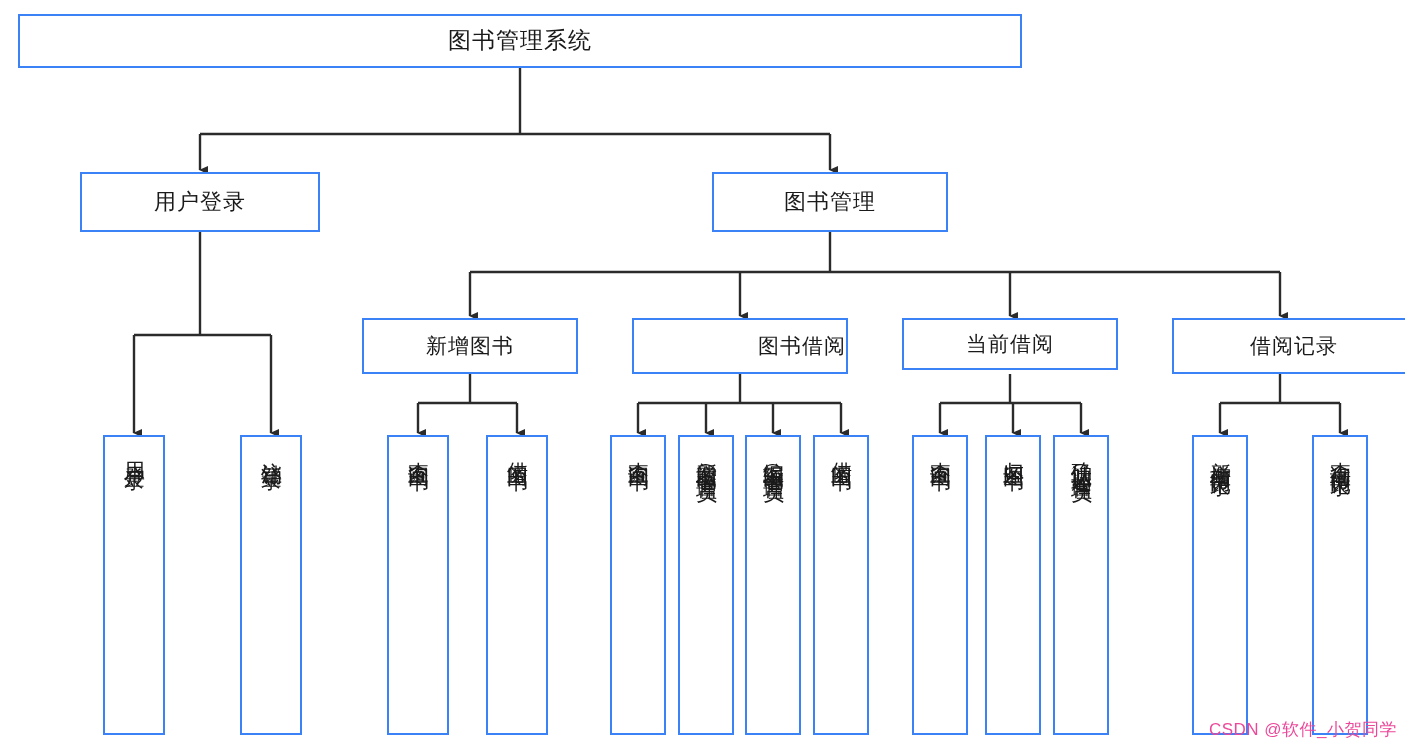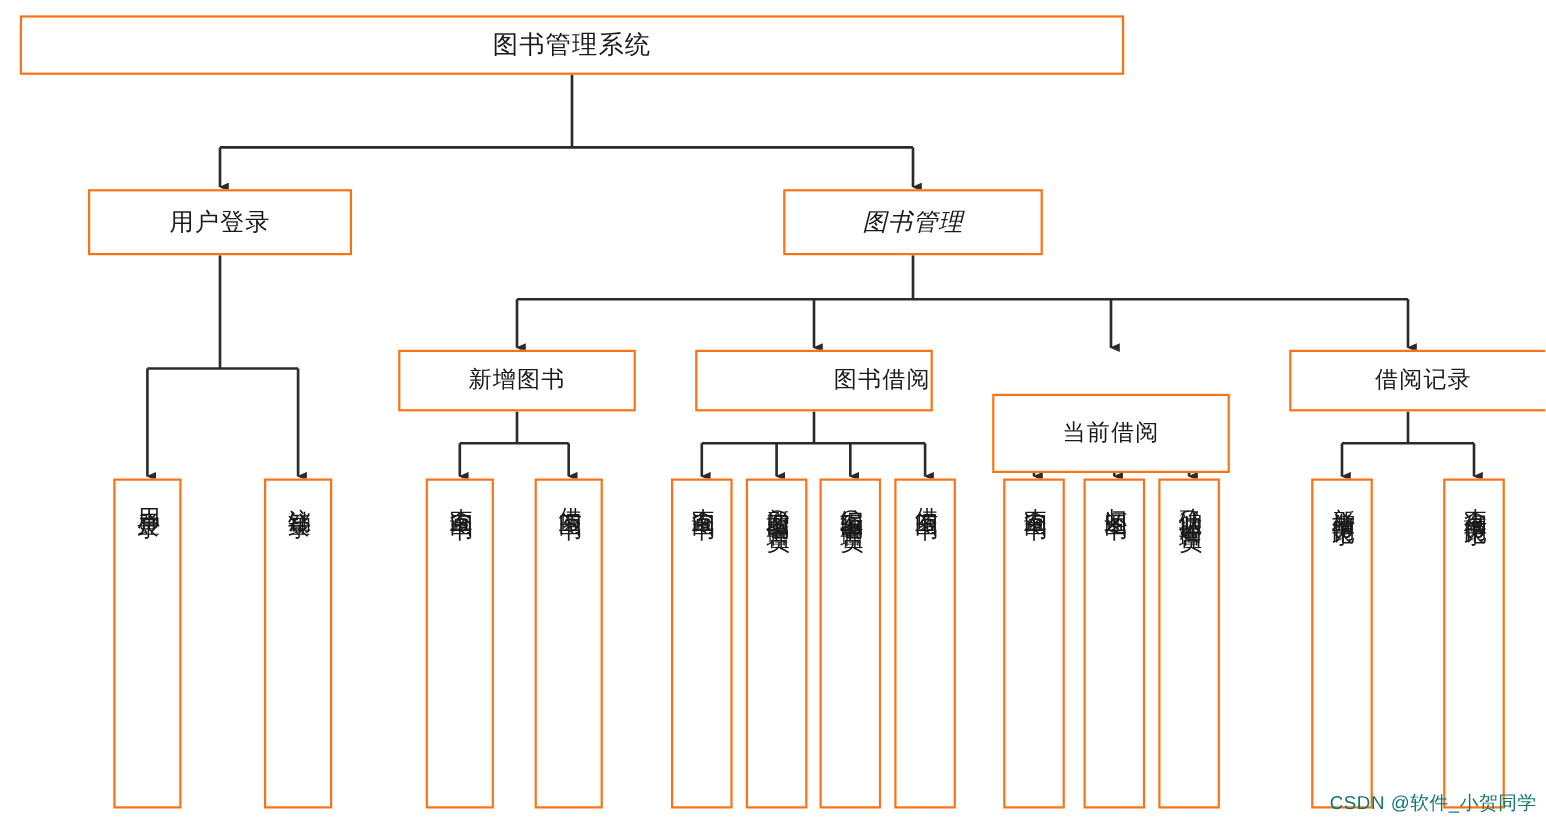--- a/index.html
+++ b/index.html
@@ -24,21 +24,21 @@
     left: 0;
     top: 0;
     width: 1405px;
     height: 747px;
     pointer-events: none;
   }
   .node {
     position: absolute;
     box-sizing: border-box;
     background: #ffffff;
-    border: 2px solid #f97316;
+    border: 2px solid #3b82f6;
     display: flex;
     align-items: center;
     justify-content: center;
     z-index: 2;
   }
   .node .label {
     font-size: 22px;
     line-height: 1.12;
     letter-spacing: 1px;
     color: #1a1a1a;
@@ -61,21 +61,21 @@
   }
   .node.root .label { font-size: 23px; }
   .node.level2 .label { font-size: 22px; }
   .node.level3 .label { font-size: 21px; }
 
   #watermark {
     position: absolute;
     right: 8px;
     bottom: 6px;
     font-size: 17px;
-    color: #0f766e;
+    color: #ec4899;
     letter-spacing: 0.5px;
     z-index: 3;
     white-space: nowrap;
     user-select: none;
   }
 </style>
 </head>
 <body>
 
 <div id="canvas">
@@ -122,30 +122,30 @@
       </g>
   </svg>
 
   <div id="node-layer">
       <div class="node root" style="left: 18px; top: 14px; width: 1004px; height: 54px;">
         <span class="label">图书管理系统</span>
       </div>
       <div class="node level2" style="left: 80px; top: 172px; width: 240px; height: 60px;">
         <span class="label">用户登录</span>
       </div>
-      <div class="node level2" style="left: 712px; top: 172px; width: 236px; height: 60px; font-style: italic;">
+      <div class="node level2" style="left: 712px; top: 172px; width: 236px; height: 60px;">
         <span class="label">图书管理</span>
       </div>
       <div class="node level3" style="left: 362px; top: 318px; width: 216px; height: 56px;">
         <span class="label">新增图书</span>
       </div>
       <div class="node level3" style="left: 632px; top: 318px; width: 216px; height: 56px; justify-content: flex-end;">
         <span class="label">图书借阅</span>
       </div>
-      <div class="node level3" style="left: 902px; top: 318px; width: 216px; height: 72px; margin-top: 40px;">
+      <div class="node level3" style="left: 902px; top: 318px; width: 216px; height: 52px;">
         <span class="label">当前借阅</span>
       </div>
       <div class="node level3" style="left: 1172px; top: 318px; width: 244px; height: 56px;">
         <span class="label">借阅记录</span>
       </div>
       <div class="node leaf vertical" style="left: 103px; top: 435px; width: 62px; height: 300px;">
         <span class="label">用户登录</span>
       </div>
       <div class="node leaf vertical" style="left: 240px; top: 435px; width: 62px; height: 300px;">
         <span class="label">注销登录</span>

